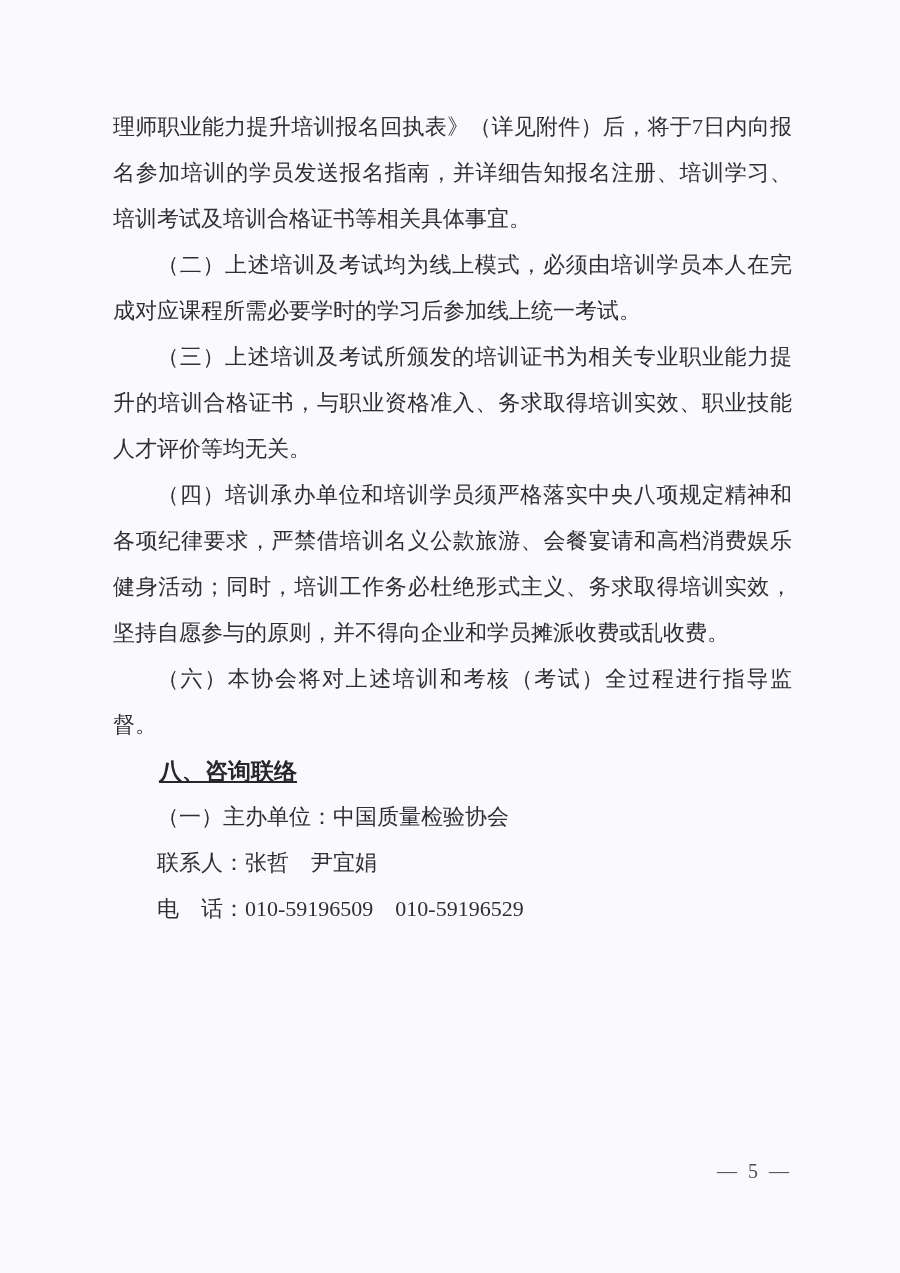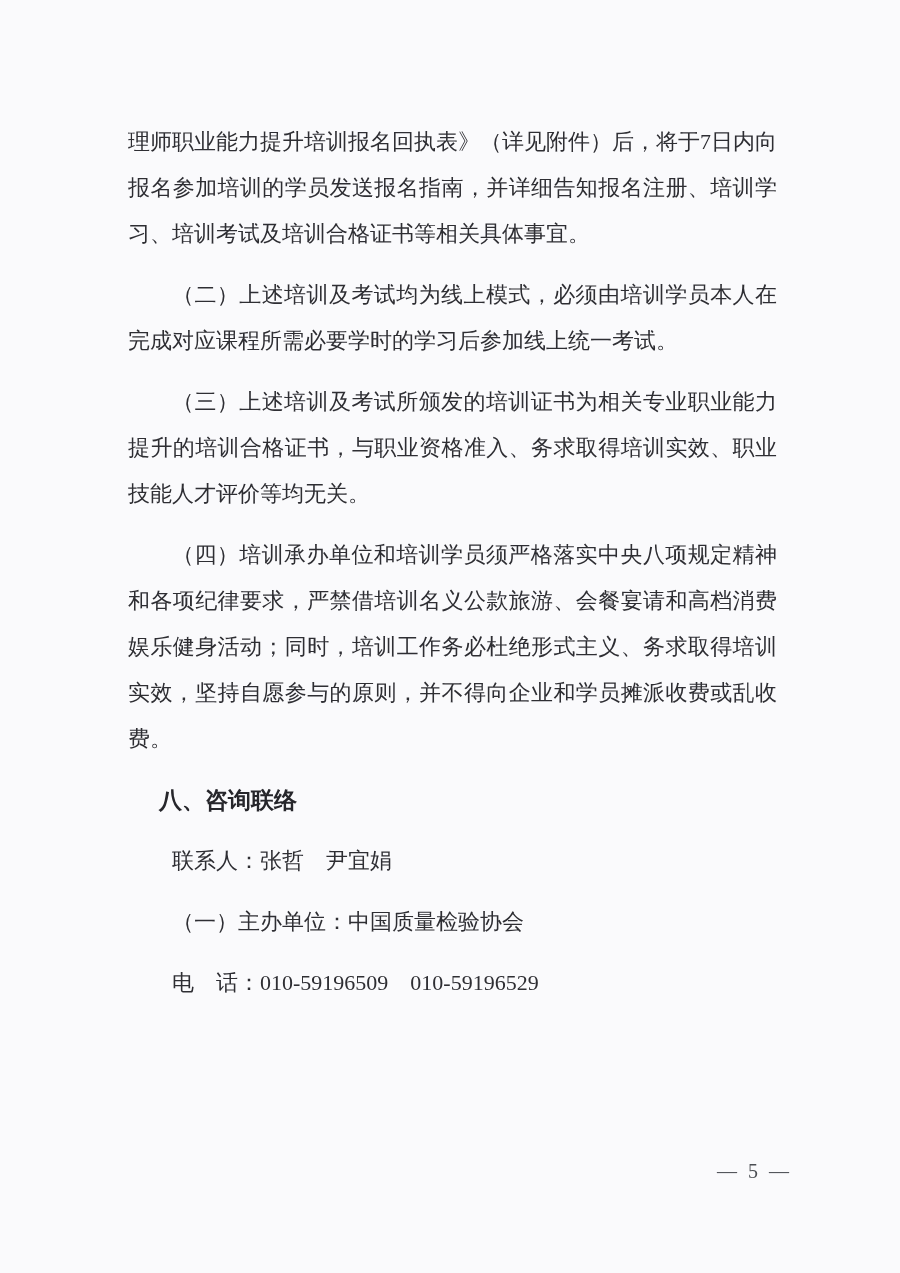--- a/index.html
+++ b/index.html
@@ -19,57 +19,59 @@
   .content {
     position: absolute;
     left: 113px;
     top: 104px;
     width: 679px;
     font-size: 22px;
     line-height: 46px;
     text-align: justify;
   }
   .para {
-    margin: 15px;
+    margin: 0;
     padding: 0;
   }
   .para.plain { text-indent: 0; }
   .para.indent { text-indent: 2em; }
   .para.contact {
     text-indent: 2em;
     text-align: left;
   }
   .para.heading {
     margin: 0;
     text-indent: 2em;
     font-family: "Liberation Sans", "DejaVu Sans", sans-serif;
     font-weight: 700;
     font-size: 23px;
     line-height: 46px;
     color: #26262b;
     text-align: left;
+    text-decoration: underline;
   }
   .page-number {
     position: absolute;
     right: 108px;
     top: 1160px;
     font-size: 20px;
     letter-spacing: 3px;
     color: #4a4d52;
     font-family: "Liberation Serif", "DejaVu Serif", serif;
   }
 </style>
 </head>
 <body>
 
 <div class="page">
   <div class="content">
     <p class="para plain">理师职业能力提升培训报名回执表》（详见附件）后，将于7日内向报名参加培训的学员发送报名指南，并详细告知报名注册、培训学习、培训考试及培训合格证书等相关具体事宜。</p>
     <p class="para indent">（二）上述培训及考试均为线上模式，必须由培训学员本人在完成对应课程所需必要学时的学习后参加线上统一考试。</p>
     <p class="para indent">（三）上述培训及考试所颁发的培训证书为相关专业职业能力提升的培训合格证书，与职业资格准入、务求取得培训实效、职业技能人才评价等均无关。</p>
     <p class="para indent">（四）培训承办单位和培训学员须严格落实中央八项规定精神和各项纪律要求，严禁借培训名义公款旅游、会餐宴请和高档消费娱乐健身活动；同时，培训工作务必杜绝形式主义、务求取得培训实效，坚持自愿参与的原则，并不得向企业和学员摊派收费或乱收费。</p>
+    <p class="para indent">（六）本协会将对上述培训和考核（考试）全过程进行指导监督。</p>
     <h2 class="para heading">八、咨询联络</h2>
+    <p class="para indent">（一）主办单位：中国质量检验协会</p>
     <p class="para contact">联系人：张哲　尹宜娟</p>
-    <p class="para indent">（一）主办单位：中国质量检验协会</p>
     <p class="para contact">电　话：010-59196509　010-59196529</p>
   </div>
   <div class="page-number">— 5 —</div>
 </div>
 
 </body></html>

